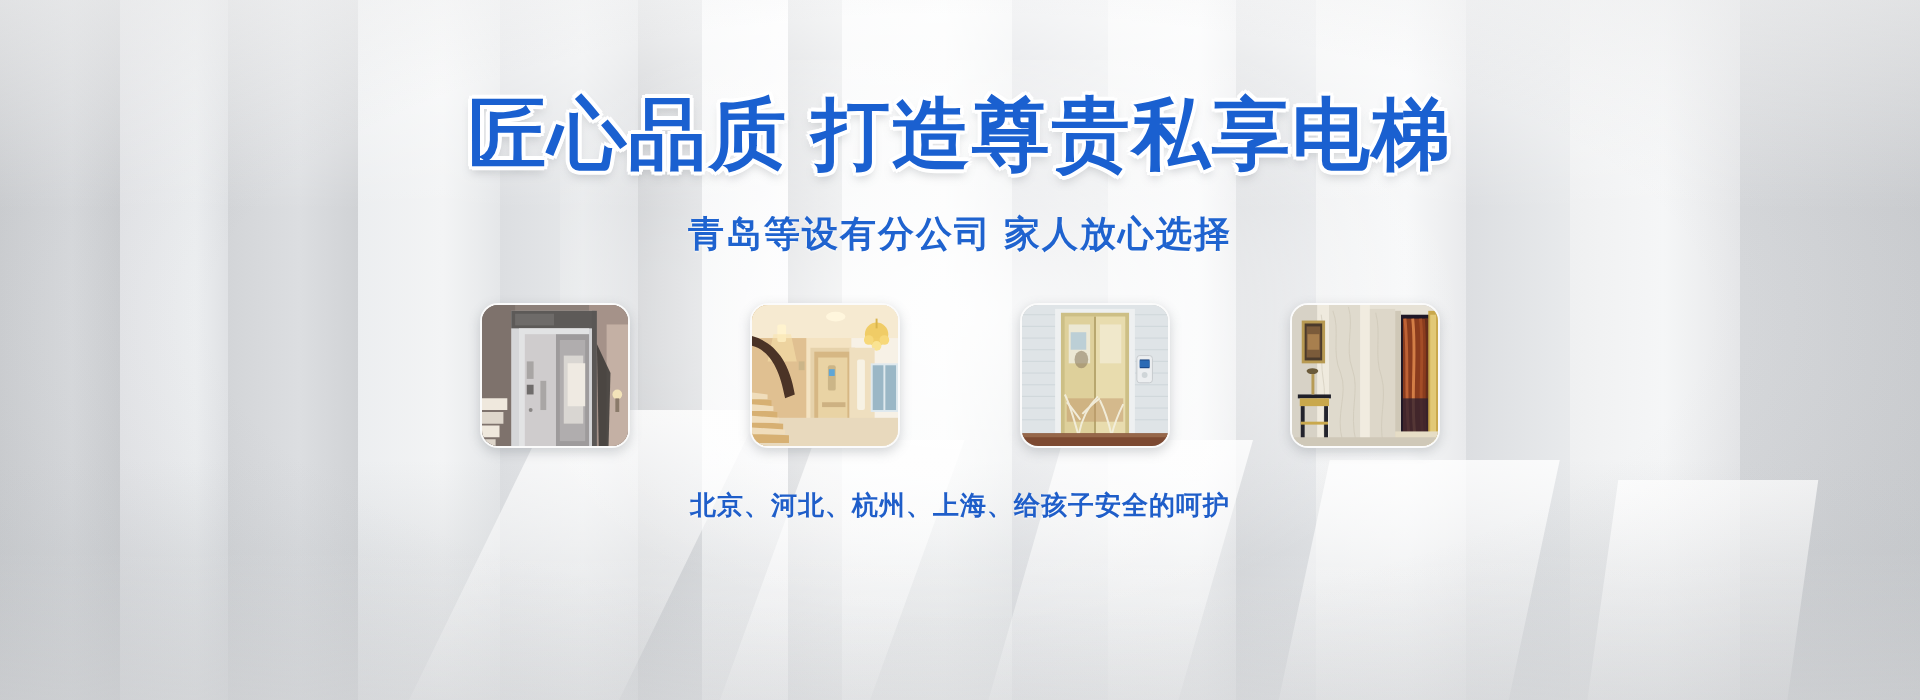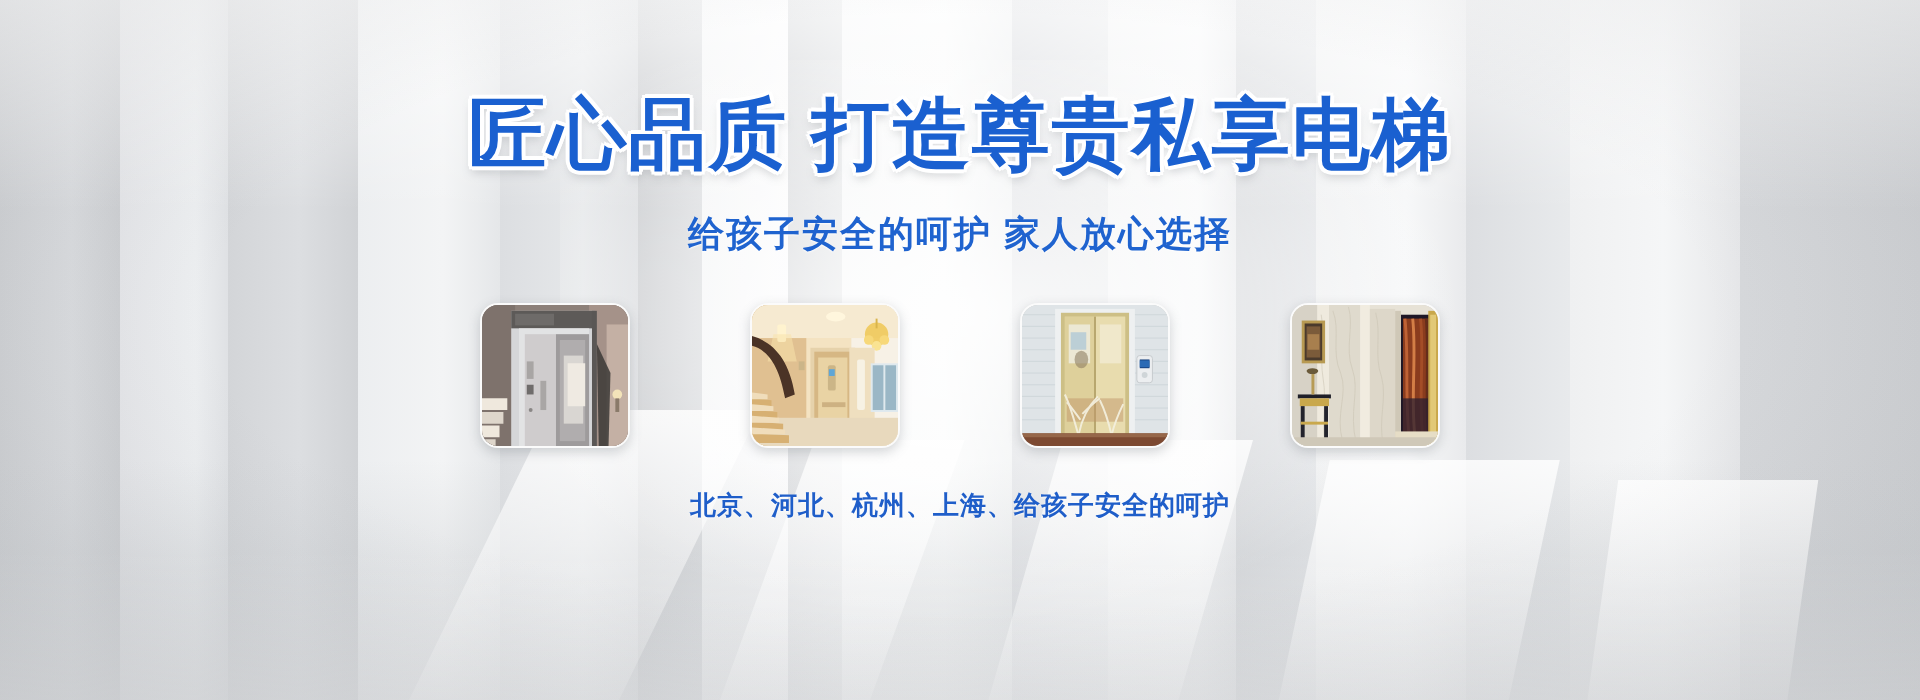--- a/index.html
+++ b/index.html
@@ -208,21 +208,21 @@
   <div class="shaft shaft-e"></div>
 
   <div class="floor-gloss"></div>
   <div class="glow"></div>
   <div class="vignette"></div>
 
   <div class="content">
 
     <div class="headline">匠心品质 打造尊贵私享电梯</div>
 
-    <div class="subhead">给孩子安全的呵护 家人放心选择</div>
+    <div class="subhead">青岛等设有分公司 家人放心选择</div>
 
     <div class="thumbs">
 
       <div class="thumb">
         <svg viewBox="0 0 150 145" preserveAspectRatio="none">
           <rect x="0" y="0" width="150" height="145" fill="#8d8079"></rect>
           <rect x="0" y="0" width="34" height="145" fill="#7e726c"></rect>
           <rect x="110" y="0" width="40" height="145" fill="#a59289"></rect>
           <rect x="128" y="20" width="22" height="125" fill="#c4b0a4"></rect>
           <circle cx="139" cy="92" r="5" fill="#f3e3b9"></circle>

